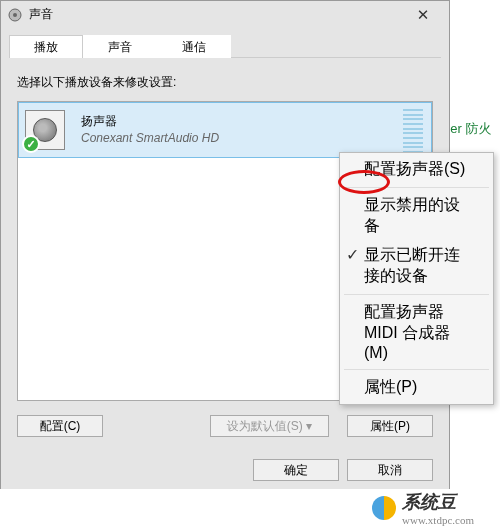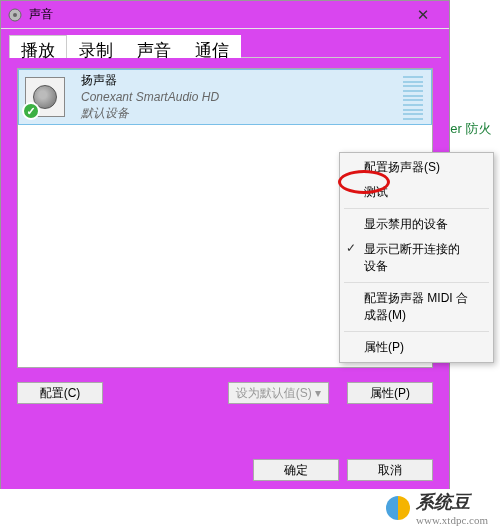--- a/index.html
+++ b/index.html
@@ -31,21 +31,21 @@
     top: 345px;
     color: #1a7f37;
     font-size: 13px;
   }
   .dialog {
     position: absolute;
     left: 0;
     top: 0;
     width: 450px;
     height: 492px;
-    background: #d946ef;
+    background: #e5e5e5;
     border: 1px solid #999;
   }
   .titlebar {
     height: 28px;
     border-bottom: 1px solid #e5e5e5;
     display: flex;
     align-items: center;
     padding: 0 6px;
   }
   .titlebar .icon {
@@ -63,28 +63,28 @@
     cursor: pointer;
     color: #333;
   }
   .tabs {
     display: flex;
     height: 24px;
     margin: 5px 8px 0 8px;
     border-bottom: 1px solid #ccc;
   }
   .tab {
-    padding: 3px 11px;
+    padding: 3px 24px;
     border: 1px solid transparent;
     border-bottom: none;
     cursor: pointer;
     position: relative;
     top: 1px;
     background: #fff;
-    font-size: 17px;
+    font-size: 12px;
   }
   .tab.active {
     border-color: #ccc;
     background: #fff;
   }
   .content {
     padding: 10px 16px;
   }
   .instruction {
     margin: 6px 0 10px 0;
@@ -161,21 +161,21 @@
     justify-content: space-between;
     margin-top: 14px;
   }
   .btn {
     min-width: 86px;
     height: 22px;
     font-size: 12px;
     border: 1px solid #aaa;
     background: #f0f0f0;
     cursor: pointer;
-    padding: 0 7px;
+    padding: 0 16px;
   }
   .btn.disabled {
     color: #999;
     cursor: default;
   }
   .dialog-footer {
     position: absolute;
     bottom: 10px;
     right: 16px;
     display: flex;
@@ -184,21 +184,21 @@
   }
   .context-menu {
     position: absolute;
     left: 339px;
     top: 152px;
     width: 155px;
     background: #f5f5f5;
     border: 1px solid #bbb;
     box-shadow: 2px 2px 6px rgba(0,0,0,0.25);
     padding: 2px 0;
-    font-size: 12px;
+    font-size: 16px;
     z-index: 10;
   }
   .menu-item {
     padding: 4px 24px;
     cursor: pointer;
     position: relative;
   }
   .menu-sep {
     height: 1px;
     background: #ddd;
@@ -224,21 +224,21 @@
   .watermark {
     position: absolute;
     left: 0;
     bottom: 0;
     width: 500px;
     height: 38px;
     background: #fff;
     display: flex;
     align-items: center;
     justify-content: flex-end;
-    padding-right: 12px;
+    padding-right: 26px;
     gap: 6px;
   }
   .wm-logo {
     width: 24px;
     height: 24px;
     position: relative;
   }
   .wm-logo::before {
     content: "";
     position: absolute;
@@ -282,37 +282,36 @@
           <circle cx="8" cy="8" r="6" fill="#bbb" stroke="#666"></circle>
           <circle cx="8" cy="8" r="2" fill="#666"></circle>
         </svg>
     </span>
     <span class="title">声音</span>
     <div class="close-btn">✕</div>
   </div>
 
   <div class="tabs">
     <div class="tab active">播放</div>
-    <div class="tab">录制</div>
     <div class="tab">声音</div>
     <div class="tab">通信</div>
   </div>
 
   <div class="content">
+    <div class="instruction">选择以下播放设备来修改设置:</div>
 
     <div class="device-list">
       <div class="device-item">
         <div class="speaker-icon">
           <div class="speaker-circle"></div>
           <div class="check-badge">✓</div>
         </div>
         <div class="device-text">
           <div class="device-name">扬声器</div>
           <div class="device-sub">Conexant SmartAudio HD</div>
-          <div class="device-sub">默认设备</div>
         </div>
         <div class="level-bars">
           <div></div>
             <div></div>
             <div></div>
             <div></div>
             <div></div>
             <div></div>
             <div></div>
             <div></div>
@@ -332,21 +331,20 @@
   </div>
 
   <div class="dialog-footer">
     <button class="btn">确定</button>
     <button class="btn">取消</button>
   </div>
 </div>
 
 <div class="context-menu" id="ctxmenu">
     <div class="menu-item">配置扬声器(S)</div>
-    <div class="menu-item">测试</div>
     <div class="menu-sep"></div>
     <div class="menu-item">显示禁用的设备</div>
     <div class="menu-item">显示已断开连接的设备<span class="menu-check">✓</span></div>
     <div class="menu-sep"></div>
     <div class="menu-item">配置扬声器 MIDI 合成器(M)</div>
     <div class="menu-sep"></div>
     <div class="menu-item">属性(P)</div>
   </div>
 
 <div class="circle-highlight"></div>

